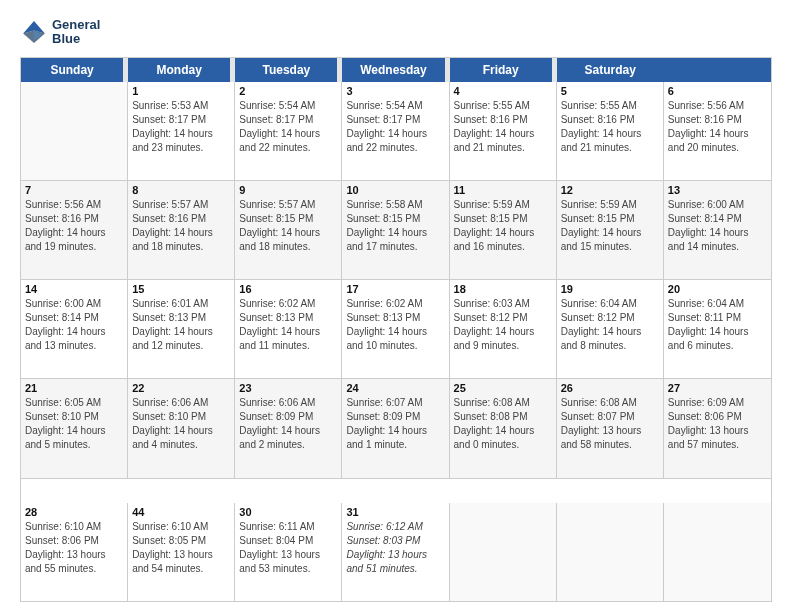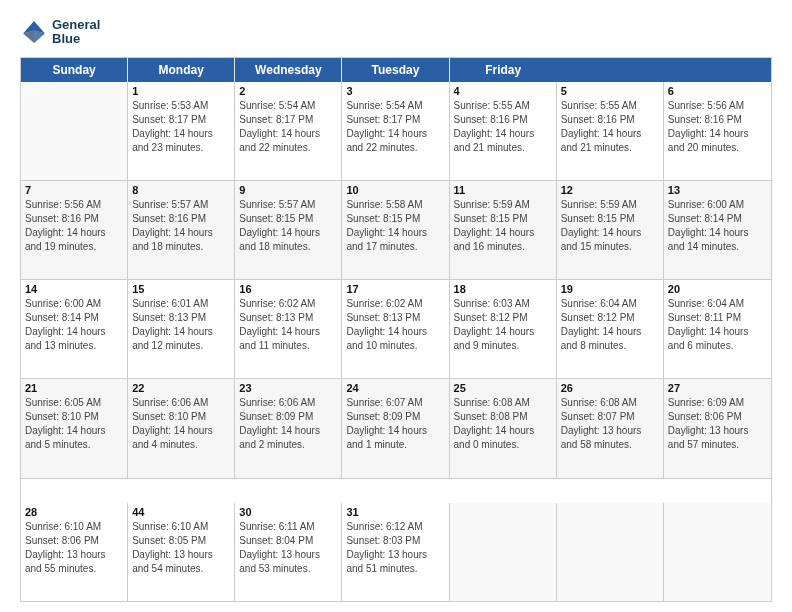--- a/index.html
+++ b/index.html
@@ -66,21 +66,21 @@
       display: grid;
       grid-template-columns: repeat(7, 1fr);
       background: #2a5fa5;
     }
     .cal-header-cell {
       color: #fff;
       font-size: 12px;
       font-weight: bold;
       text-align: center;
       padding: 5px 2px;
-      border-right: 1px solid #e5e5e5;
+      border-right: 5px solid #e5e5e5;
     }
     .cal-header-cell:last-child { border-right: none; }
     .cal-body {
       flex: 1;
       display: flex;
       flex-direction: column;
     }
     .cal-row {
       display: grid;
       grid-template-columns: repeat(7, 1fr);
@@ -127,23 +127,24 @@
         <span>General</span>
         <span>Blue</span>
       </div>
     </div>
   </div>
 
   <div class="calendar">
     <div class="cal-header">
     <div class="cal-header-cell">Sunday</div>
         <div class="cal-header-cell">Monday</div>
+        <div class="cal-header-cell">Tuesday</div>
         <div class="cal-header-cell">Wednesday</div>
-        <div class="cal-header-cell">Tuesday</div>
         <div class="cal-header-cell">Friday</div>
+        <div class="cal-header-cell">Saturday</div>
       </div>
     <div class="cal-body">
     <div class="cal-row">
           <div class="cal-cell empty"></div>
           <div class="cal-cell">
             <div class="day-num">1</div>
             <div class="day-info" style="white-space: pre-line;">Sunrise: 5:53 AM
 Sunset: 8:17 PM
 Daylight: 14 hours
 and 23 minutes.</div>
@@ -354,21 +355,21 @@
           </div>
           <div class="cal-cell">
             <div class="day-num">30</div>
             <div class="day-info" style="white-space: pre-line;">Sunrise: 6:11 AM
 Sunset: 8:04 PM
 Daylight: 13 hours
 and 53 minutes.</div>
           </div>
           <div class="cal-cell">
             <div class="day-num">31</div>
-            <div class="day-info" style="white-space: pre-line;">Sunrise: 6:12 AM
+            <div class="day-info" style="white-space: pre-line; font-style: italic;">Sunrise: 6:12 AM
 Sunset: 8:03 PM
 Daylight: 13 hours
 and 51 minutes.</div>
           </div>
           <div class="cal-cell empty"></div>
           <div class="cal-cell empty"></div>
           <div class="cal-cell empty"></div>
         </div>
       </div>
   </div>

